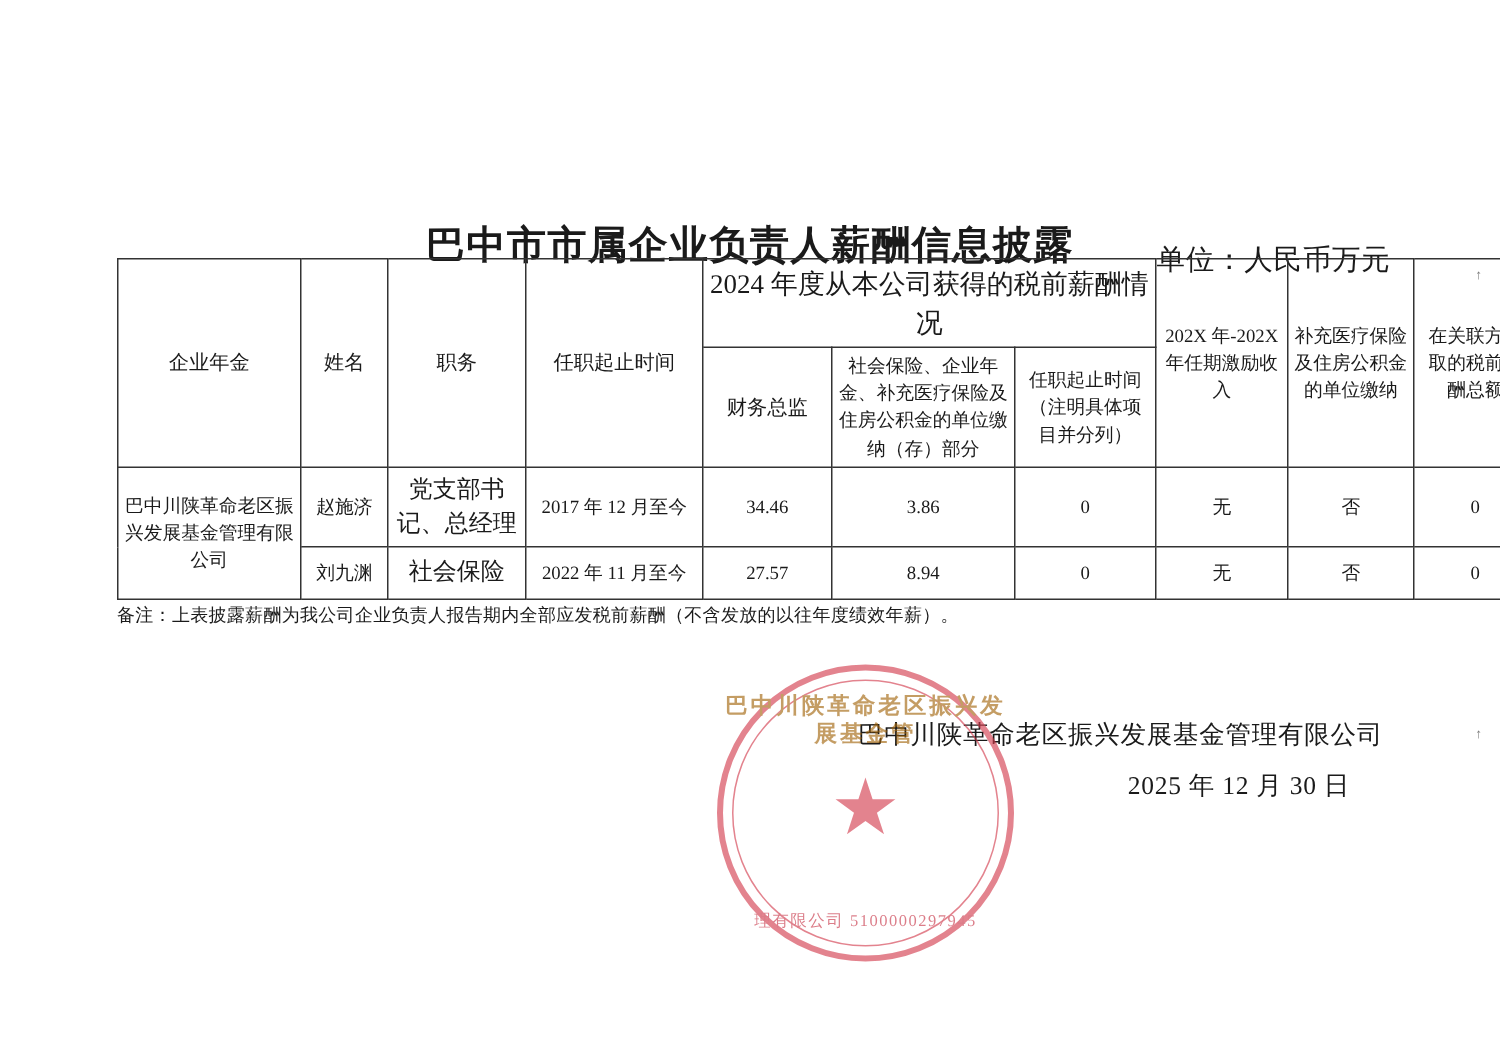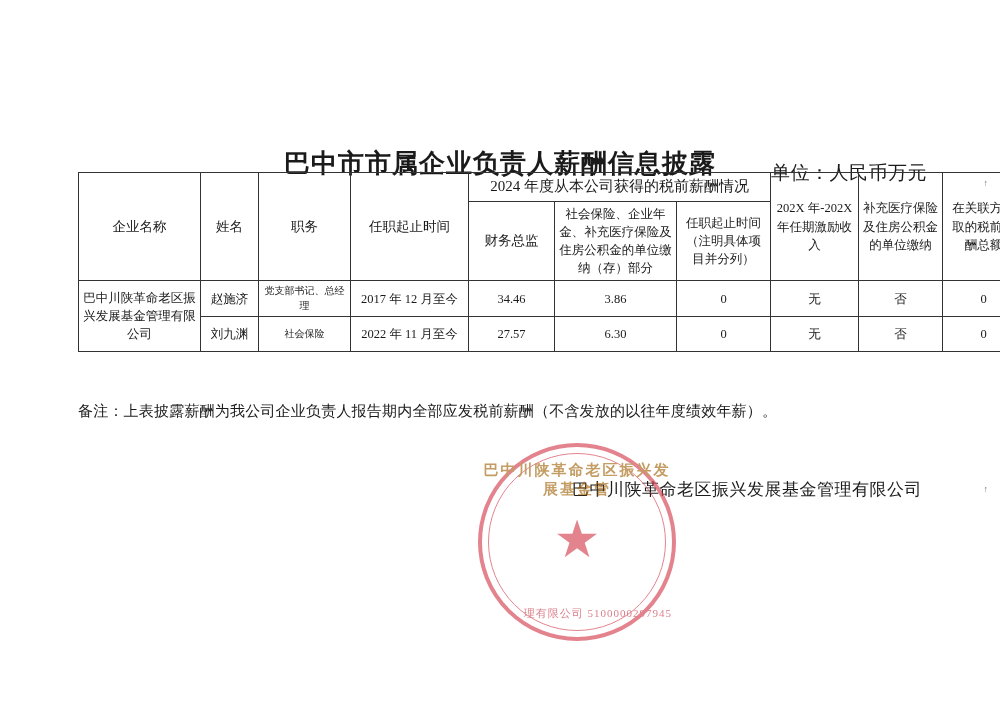--- a/index.html
+++ b/index.html
@@ -51,21 +51,21 @@
   table.salary-table th,
   table.salary-table td {
     border: 1px solid #333;
     padding: 3px 4px;
     text-align: center;
     vertical-align: middle;
     line-height: 1.45;
     font-weight: normal;
   }
   .hdr-group {
-    font-size: 15px;
+    font-size: 18px;
   }
   .hdr-cell {
     font-size: 13.5px;
   }
   .hdr-narrow {
     font-size: 12.5px;
   }
   .c-name { width: 122px; }
   .c-person { width: 58px; }
   .c-post { width: 92px; }
@@ -79,29 +79,29 @@
 
   td.body-cell {
     font-size: 12.5px;
     height: 28px;
   }
   td.company-cell {
     font-size: 12.5px;
     line-height: 1.9;
   }
   td.post-cell {
-    font-size: 10px;
+    font-size: 16px;
     margin-top: 32px;
   }
   .remark {
     position: absolute;
     top: 402px;
     left: 78px;
     width: 860px;
-    font-size: 15px;
+    font-size: 12px;
     letter-spacing: 0.2px;
   }
   .sign-company {
     position: absolute;
     top: 478px;
     right: 78px;
     font-size: 17px;
     letter-spacing: 0.5px;
   }
   .sign-date {
@@ -146,21 +146,21 @@
     color: #a16207;
     font-size: 15px;
     letter-spacing: 2px;
     font-weight: bold;
   }
   .seal-text-bottom {
     position: absolute;
     left: 0;
     bottom: 16px;
     width: 190px;
-    text-align: right;
+    text-align: center;
     color: #c62f42;
     font-size: 11px;
     letter-spacing: 1px;
   }
   .edge-mark {
     position: absolute;
     right: 12px;
     color: #7a7a7a;
     font-size: 9px;
   }
@@ -184,21 +184,21 @@
         <col class="c-period">
       <col class="c-pay">
         <col class="c-social">
         <col class="c-other">
       <col class="c-term">
         <col class="c-share">
         <col class="c-related">
     </colgroup>
     <thead>
       <tr>
-        <th class="hdr-cell" rowspan="2">企业名称</th>
+        <th class="hdr-cell" rowspan="2">企业年金</th>
         <th class="hdr-cell" rowspan="2">姓名</th>
         <th class="hdr-cell" rowspan="2">职务</th>
         <th class="hdr-cell" rowspan="2">任职起止时间</th>
         <th class="hdr-group" colspan="3">2024 年度从本公司获得的税前薪酬情况</th>
         <th class="hdr-narrow" rowspan="2">202X 年-202X 年任期激励收入</th>
         <th class="hdr-narrow" rowspan="2">补充医疗保险及住房公积金的单位缴纳</th>
         <th class="hdr-narrow" rowspan="2">在关联方领取的税前薪酬总额</th>
       </tr>
       <tr>
         <th class="hdr-cell">财务总监</th>
@@ -217,32 +217,33 @@
         <td class="body-cell">0</td>
         <td class="body-cell">无</td>
         <td class="body-cell">否</td>
         <td class="body-cell">0</td>
       </tr>
       <tr>
         <td class="body-cell">刘九渊</td>
         <td class="body-cell post-cell">社会保险</td>
         <td class="body-cell">2022 年 11 月至今</td>
         <td class="body-cell">27.57</td>
-        <td class="body-cell">6.30</td>
+        <td class="body-cell">8.94</td>
         <td class="body-cell">0</td>
         <td class="body-cell">无</td>
         <td class="body-cell">否</td>
         <td class="body-cell">0</td>
       </tr>
     </tbody>
   </table>
 
   <div class="remark">备注：上表披露薪酬为我公司企业负责人报告期内全部应发税前薪酬（不含发放的以往年度绩效年薪）。</div>
 
   <div class="sign-company">巴中川陕革命老区振兴发展基金管理有限公司</div>
+  <div class="sign-date">2025 年 12 月 30 日</div>
 
   <div class="seal">
     <div class="seal-inner"></div>
     <div class="seal-text-top">巴中川陕革命老区振兴发展基金管</div>
     <div class="seal-star">★</div>
     <div class="seal-text-bottom">理有限公司 5100000297945</div>
   </div>
 
   <div class="edge-mark one">↑</div>
   <div class="edge-mark two">↑</div>

